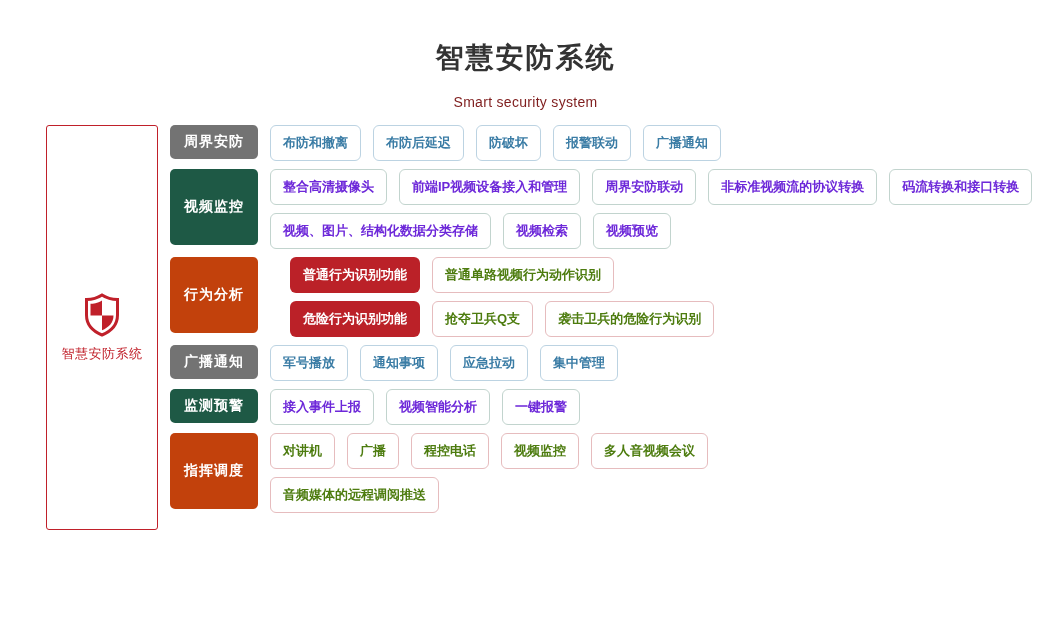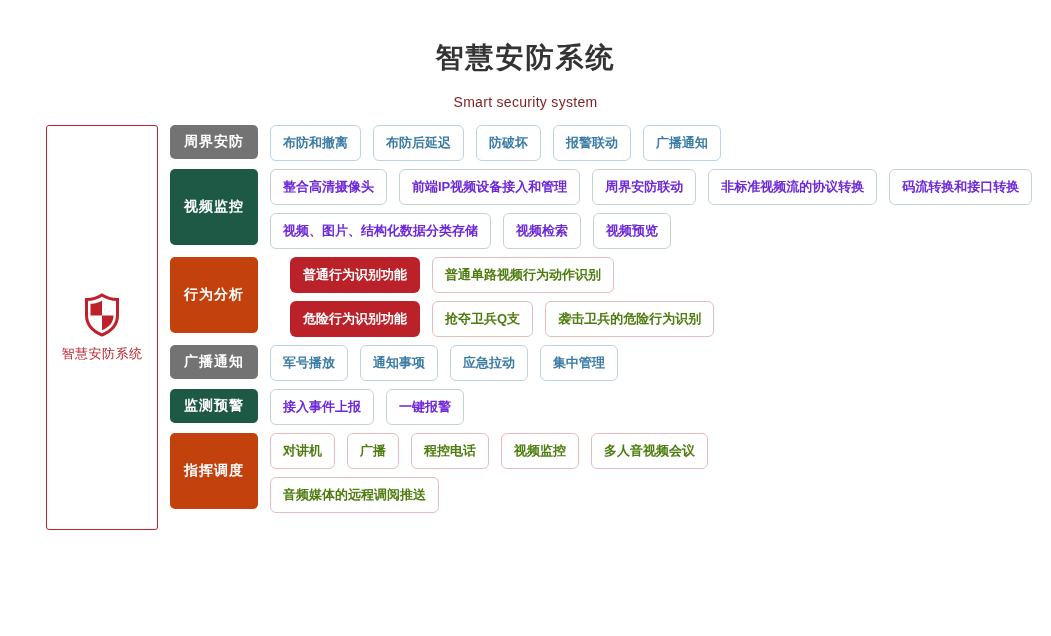--- a/index.html
+++ b/index.html
@@ -223,20 +223,21 @@
             <div class="pill">应急拉动</div>
             <div class="pill">集中管理</div>
           </div>
         </div>
       </div>
       <div class="category theme-green cat-h1">
         <div class="category-chip">监测预警</div>
         <div class="category-rows">
           <div class="pill-row">
             <div class="pill">接入事件上报</div>
+            <div class="pill">视频智能分析</div>
             <div class="pill">一键报警</div>
           </div>
         </div>
       </div>
       <div class="category theme-red cat-h2">
         <div class="category-chip">指挥调度</div>
         <div class="category-rows">
           <div class="pill-row">
             <div class="pill">对讲机</div>
             <div class="pill">广播</div>

